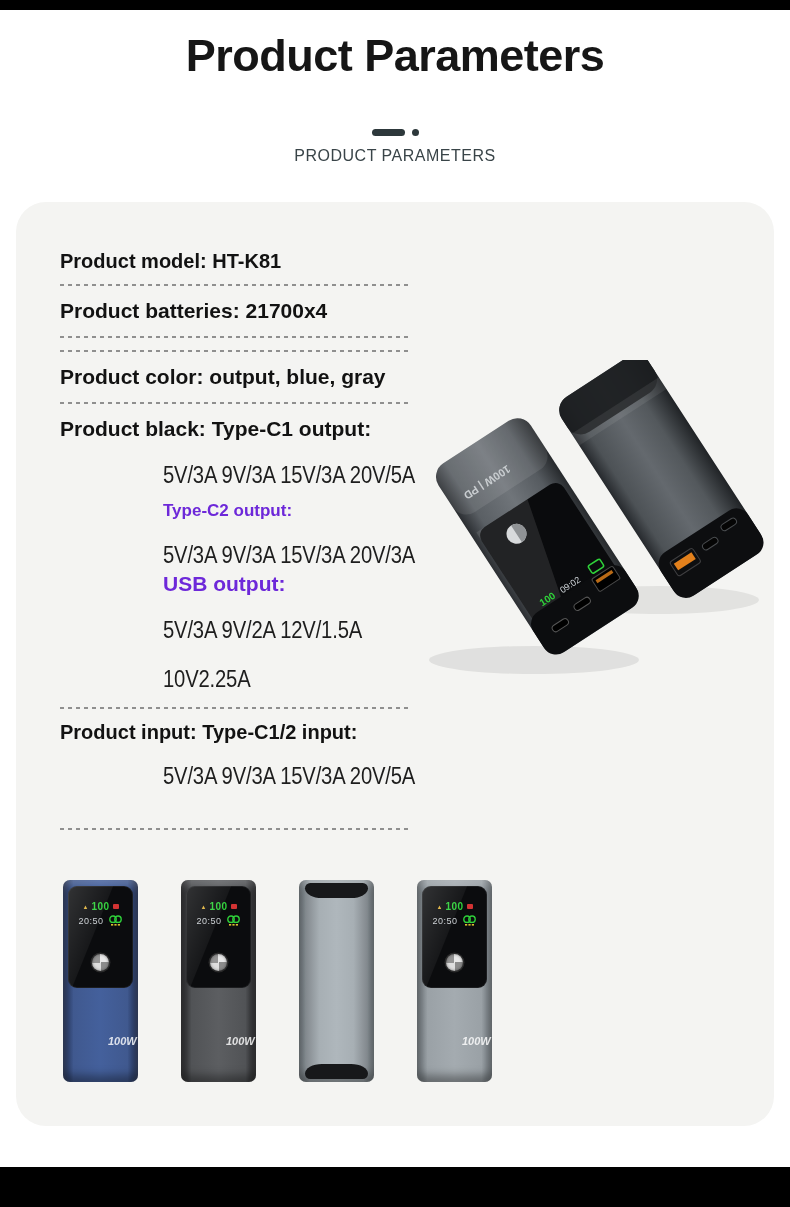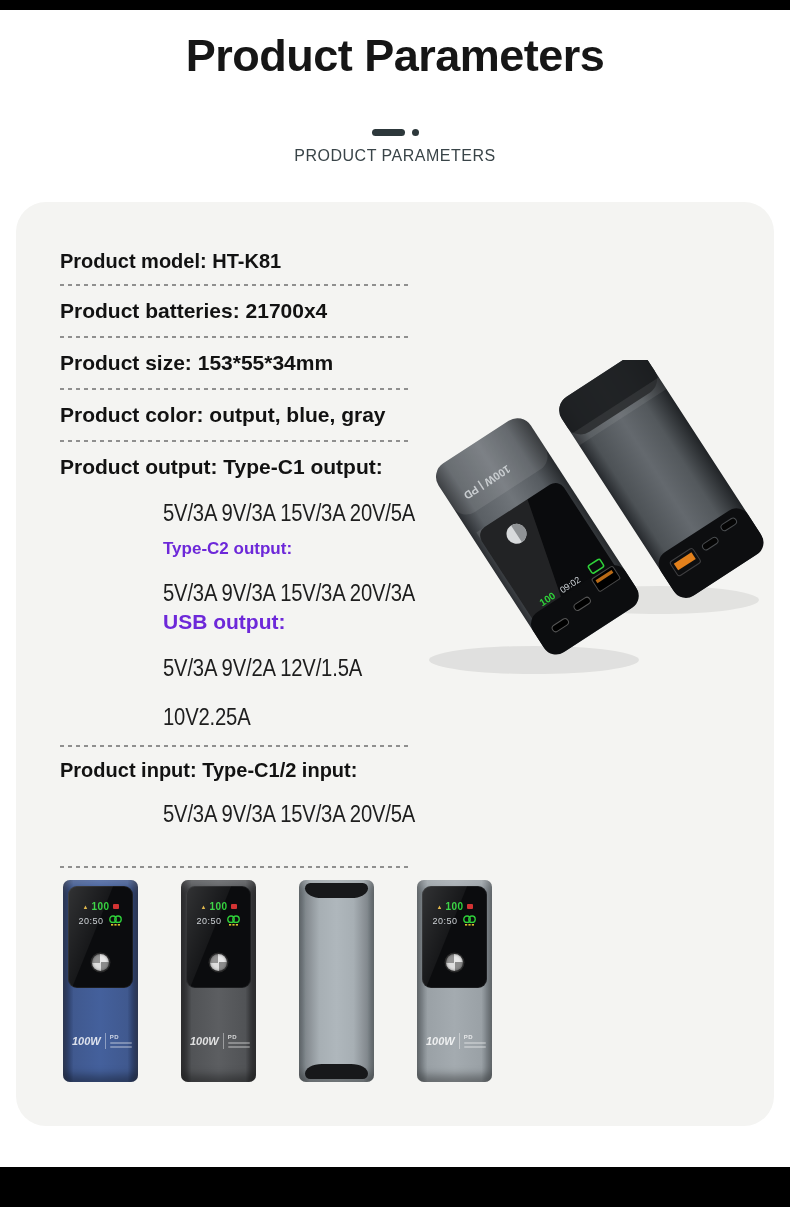--- a/index.html
+++ b/index.html
@@ -72,21 +72,21 @@
   .d-red2 { width:6px; height:5px; background:#d23333; border-radius:1px; }
   .disp-row2 { display:flex; align-items:center; justify-content:center; gap:4px; margin-top:3px; }
   .d-time { color:#c9ced2; font-size:9px; letter-spacing:.5px; }
   .power-btn {
     position:absolute; left:50%; top:68px; width:17px; height:17px; margin-left:-8.5px;
     border-radius:50%;
     background:conic-gradient(#e8e8e8 0 90deg, #8b8b8b 90deg 180deg, #dedede 180deg 270deg, #949494 270deg 360deg);
     box-shadow:0 0 0 1.5px #2a2a2a, inset 0 0 3px rgba(0,0,0,.45);
   }
   .brand { position:absolute; left:9px; top:153px; display:flex; align-items:center; gap:4px; }
-  .watt  { font-size:11px; font-weight:bold; font-style:italic; color:rgba(255,255,255,.82); }
+  .watt  { font-size:11px; font-weight:bold; font-style:italic; color:rgba(255,255,255,.82);margin-left:36px; }
   .brand-sep { width:1px; height:16px; background:rgba(255,255,255,.4); }
   .brand-right { display:flex; flex-direction:column; gap:2px; }
   .pd { font-size:6px; font-weight:bold; color:rgba(255,255,255,.75); letter-spacing:.5px; }
   .tiny-line { width:22px; height:2px; background:rgba(255,255,255,.32); border-radius:1px; }
 
   
   .bank.back .inner-panel {
     position:absolute; left:7px; right:7px; top:6px; bottom:6px; border-radius:4px;
     background:linear-gradient(90deg,#83898e 0%,#a7afb4 22%,#afb7bc 50%,#a7afb4 78%,#83898e 100%);
   }
@@ -109,25 +109,24 @@
   </div>
   <div class="subtitle">PRODUCT PARAMETERS</div>
 
   <div class="card">
 
     <div class="spec-col" id="spec-col">
         <div class="spec-row small"><span>Product model:</span> <span>HT-K81</span></div>
         <div class="dashline"></div>
         <div class="spec-row large"><span>Product batteries:</span> <span>21700x4</span></div>
         <div class="dashline"></div>
-        <div class="spec-row large"><span>Product size:</span> <span>153*55*34mm</span></div>
         <div class="dashline"></div>
         <div class="spec-row large"><span>Product color:</span> <span>output, blue, gray</span></div>
         <div class="dashline"></div>
-        <div class="spec-row large"><span>Product output:</span> <span>Type-C1 output:</span></div>
+        <div class="spec-row large"><span>Product black:</span> <span>Type-C1 output:</span></div>
         <div class="volts-line"><span>5V/3A 9V/3A 15V/3A 20V/5A</span></div>
         <div class="sub-line small">Type-C2 output:</div>
         <div class="volts-line"><span>5V/3A 9V/3A 15V/3A 20V/3A</span></div>
         <div class="sub-line large">USB output:</div>
         <div class="volts-line"><span>5V/3A 9V/2A 12V/1.5A</span></div>
         <div class="volts-line"><span>10V2.25A</span></div>
         <div class="dashline"></div>
         <div class="spec-row small"><span>Product input:</span> <span>Type-C1/2 input:</span></div>
         <div class="volts-line"><span>5V/3A 9V/3A 15V/3A 20V/5A</span></div>
         <div class="dashline gap-top"></div>

